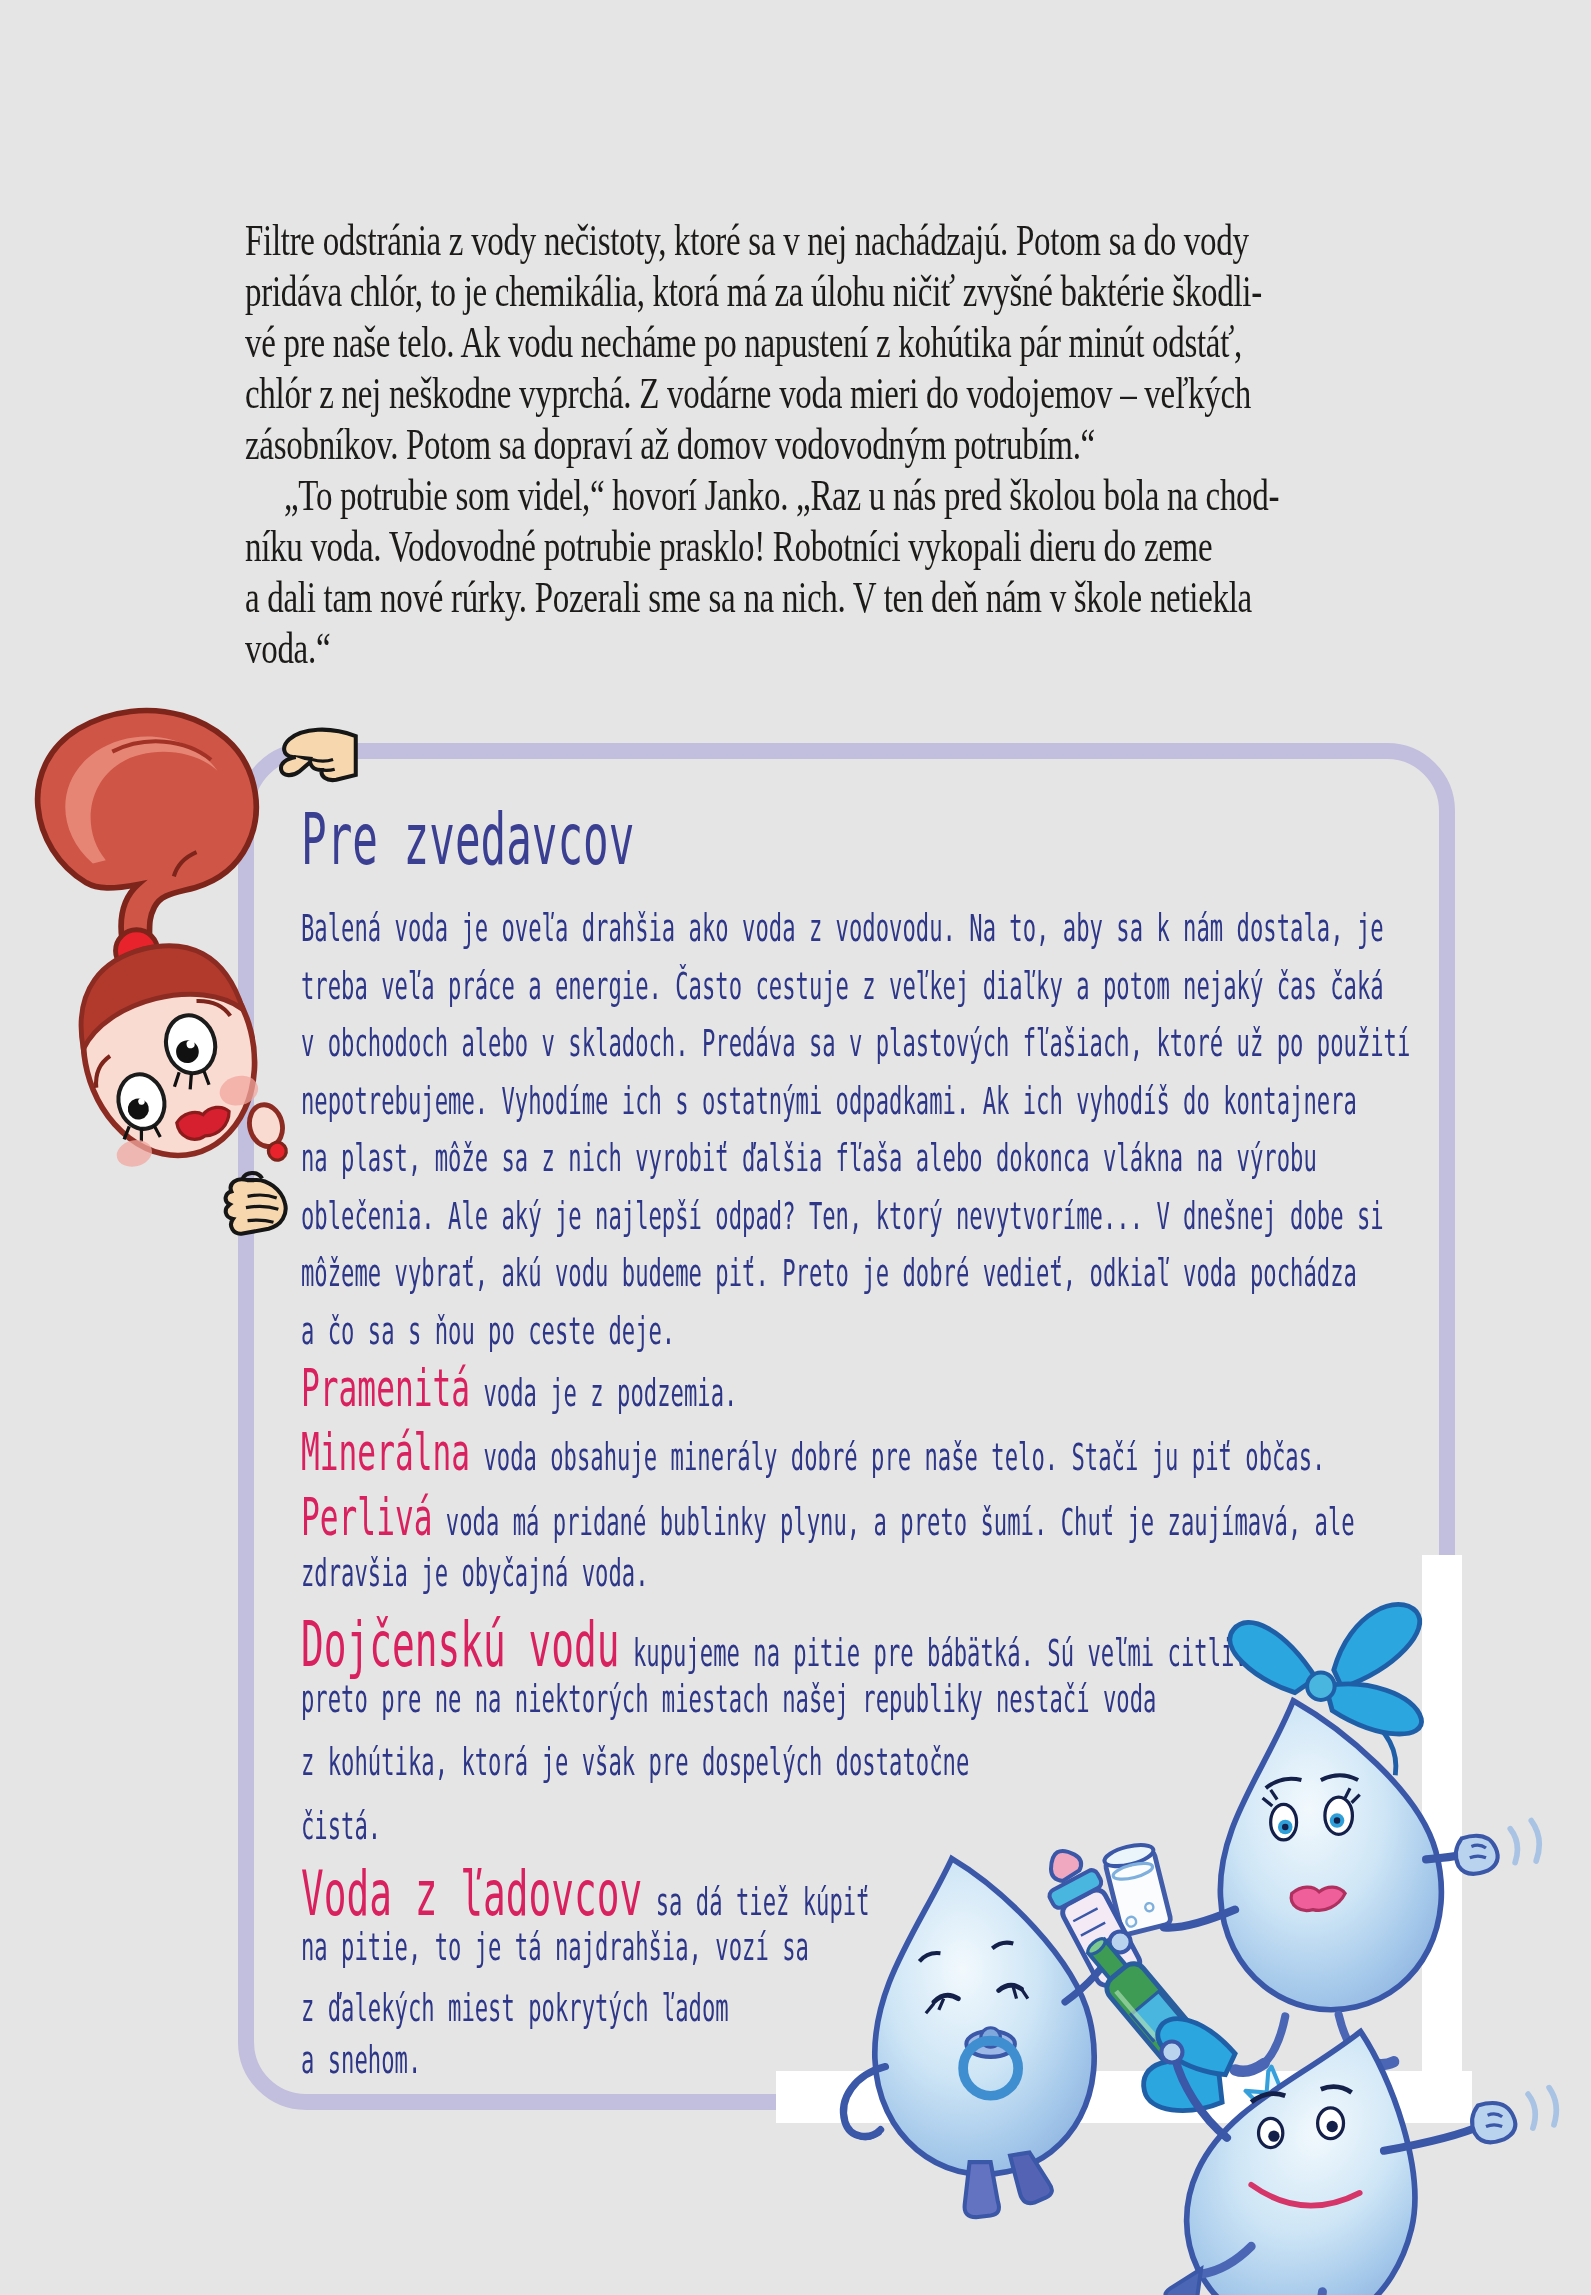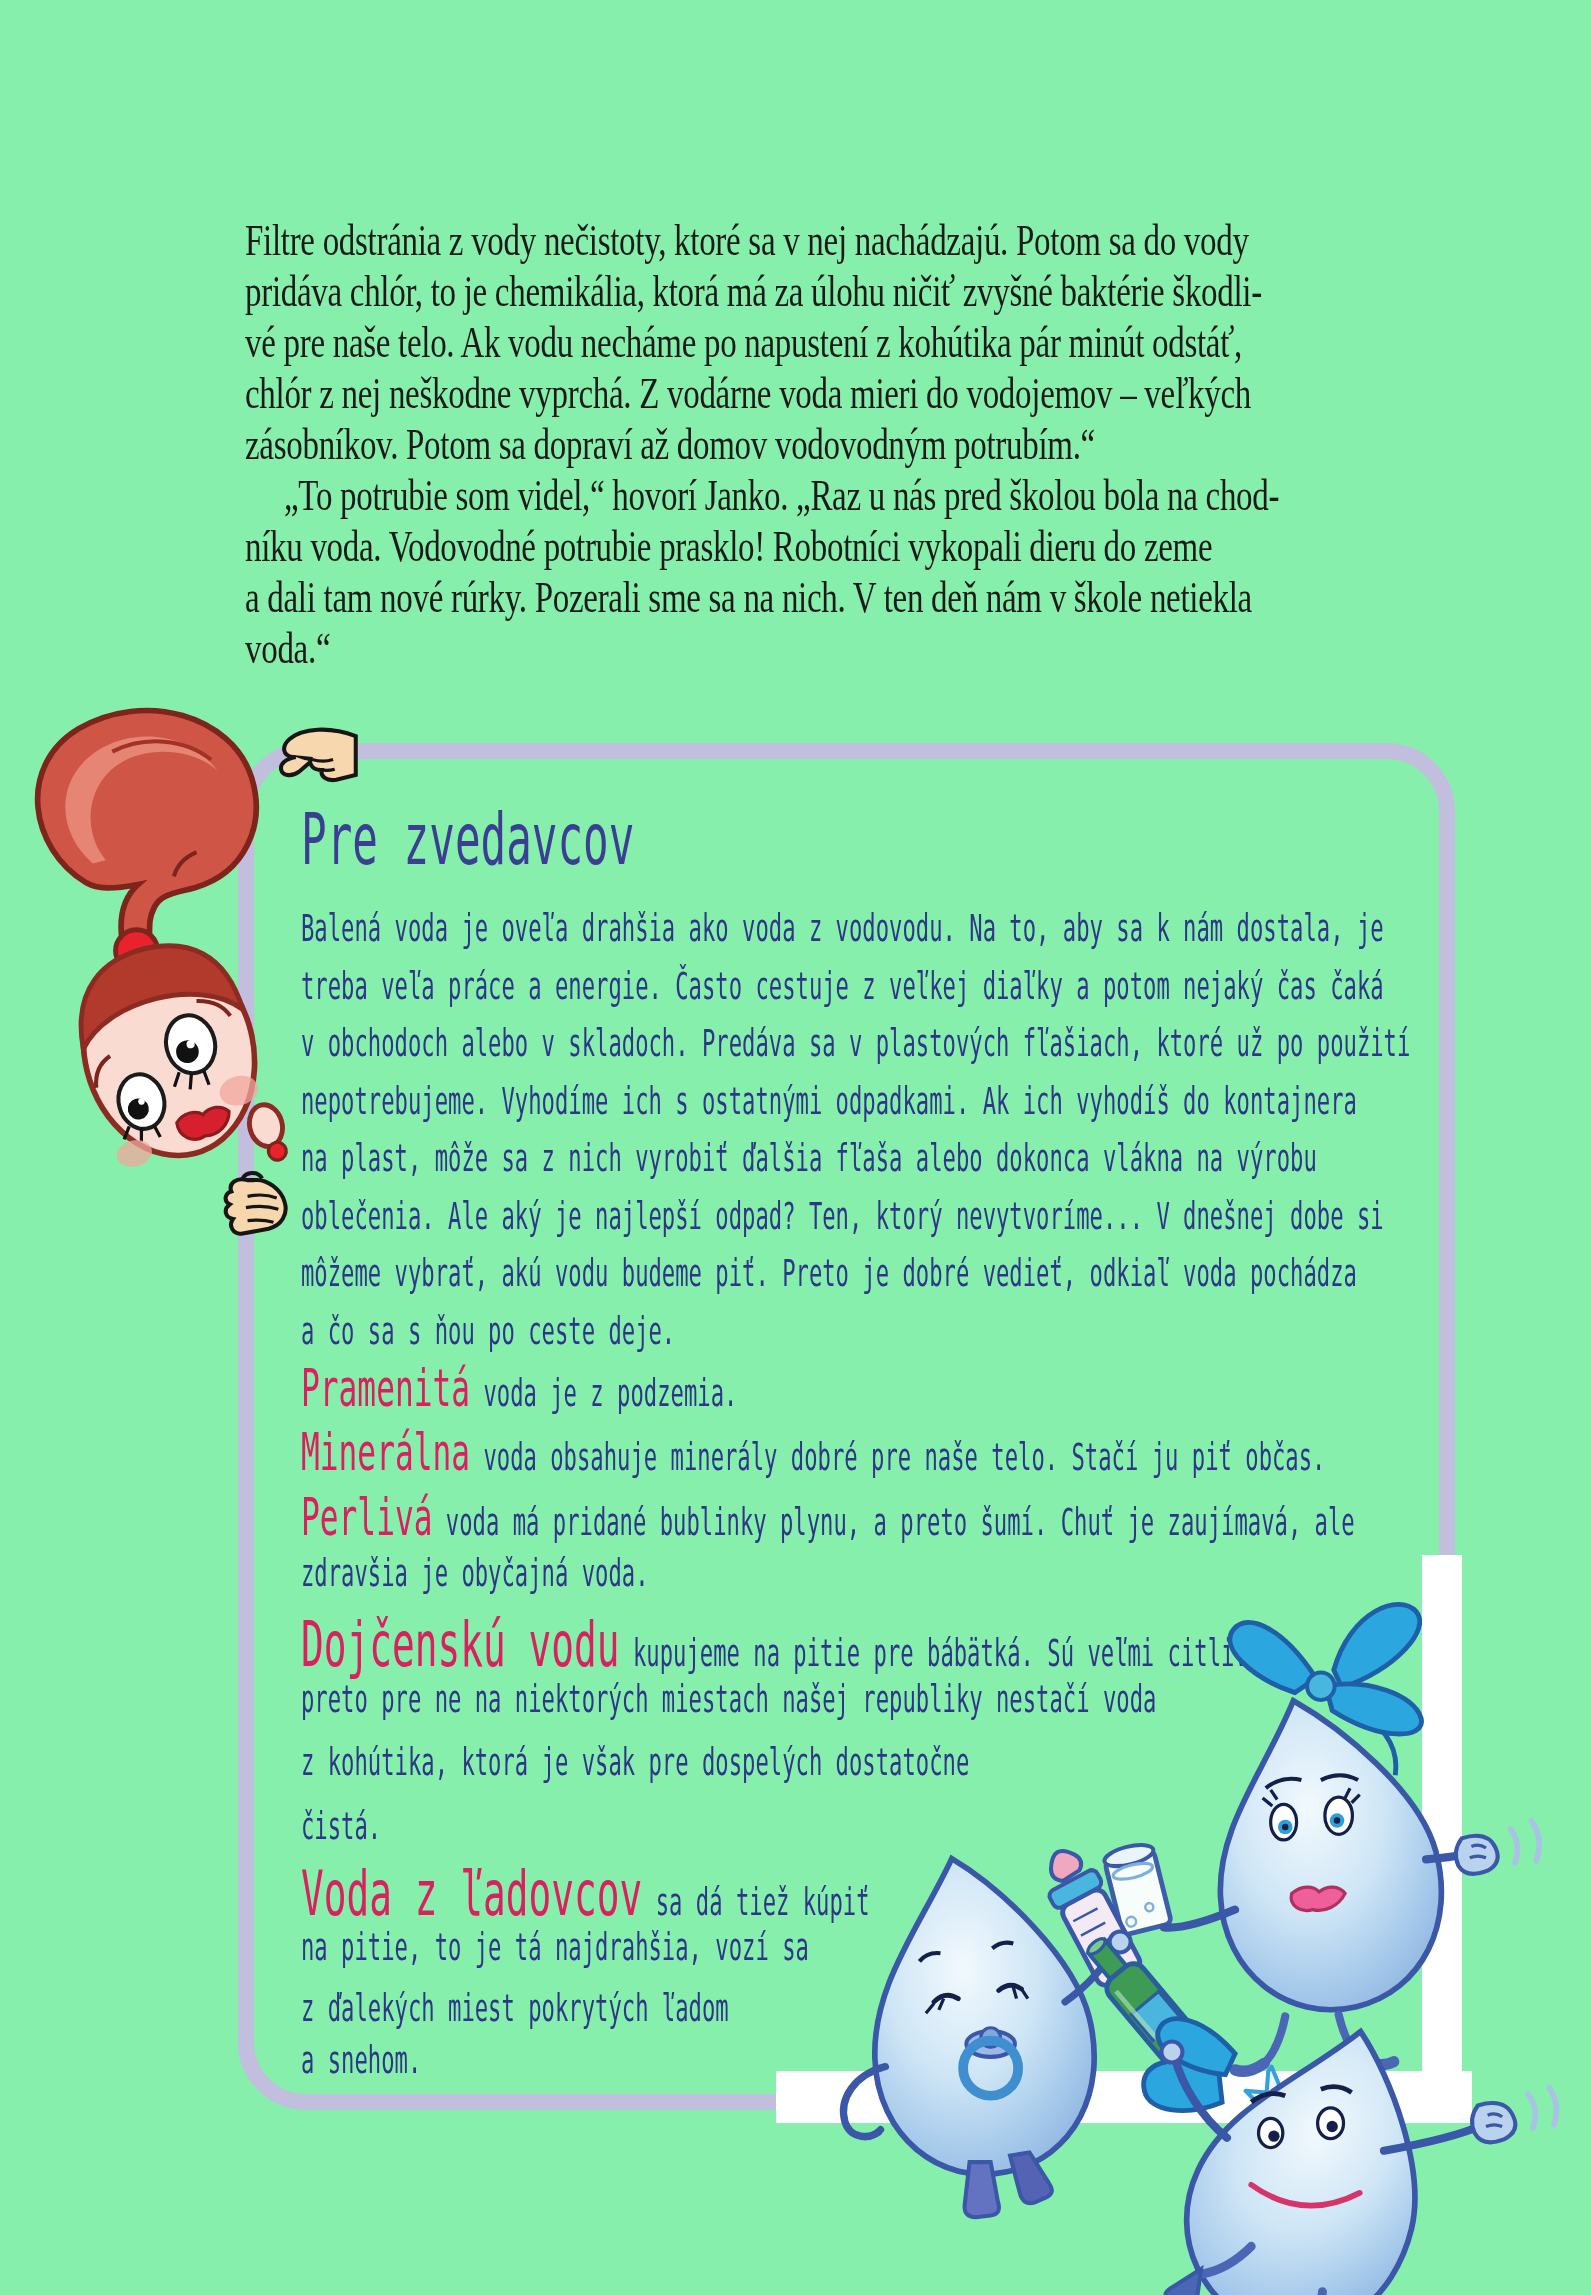--- a/index.html
+++ b/index.html
@@ -1,16 +1,16 @@
 <!DOCTYPE html>
 <html style="font-size:13px"><head>
 <meta charset="utf-8">
 <style>
   html,body{margin:0;padding:0;background:#ffffff;}
-  #page{position:relative;width:1592px;height:2295px;background:#86efac;overflow:hidden;
+  #page{position:relative;width:1592px;height:2295px;background:#e5e5e5;overflow:hidden;
         font-family:"Liberation Serif",serif;}
 
   
   #intro{position:absolute;left:245px;top:215px;width:1668px;
          transform:scaleX(0.75);transform-origin:0 0;
          font-family:"Liberation Serif",serif;font-size:44px;line-height:51px;
          color:#1d1b19;letter-spacing:-0.4px;}
   #intro .iline{white-space:nowrap;height:51px;}
   #intro .indent{padding-left:52px;}
 

